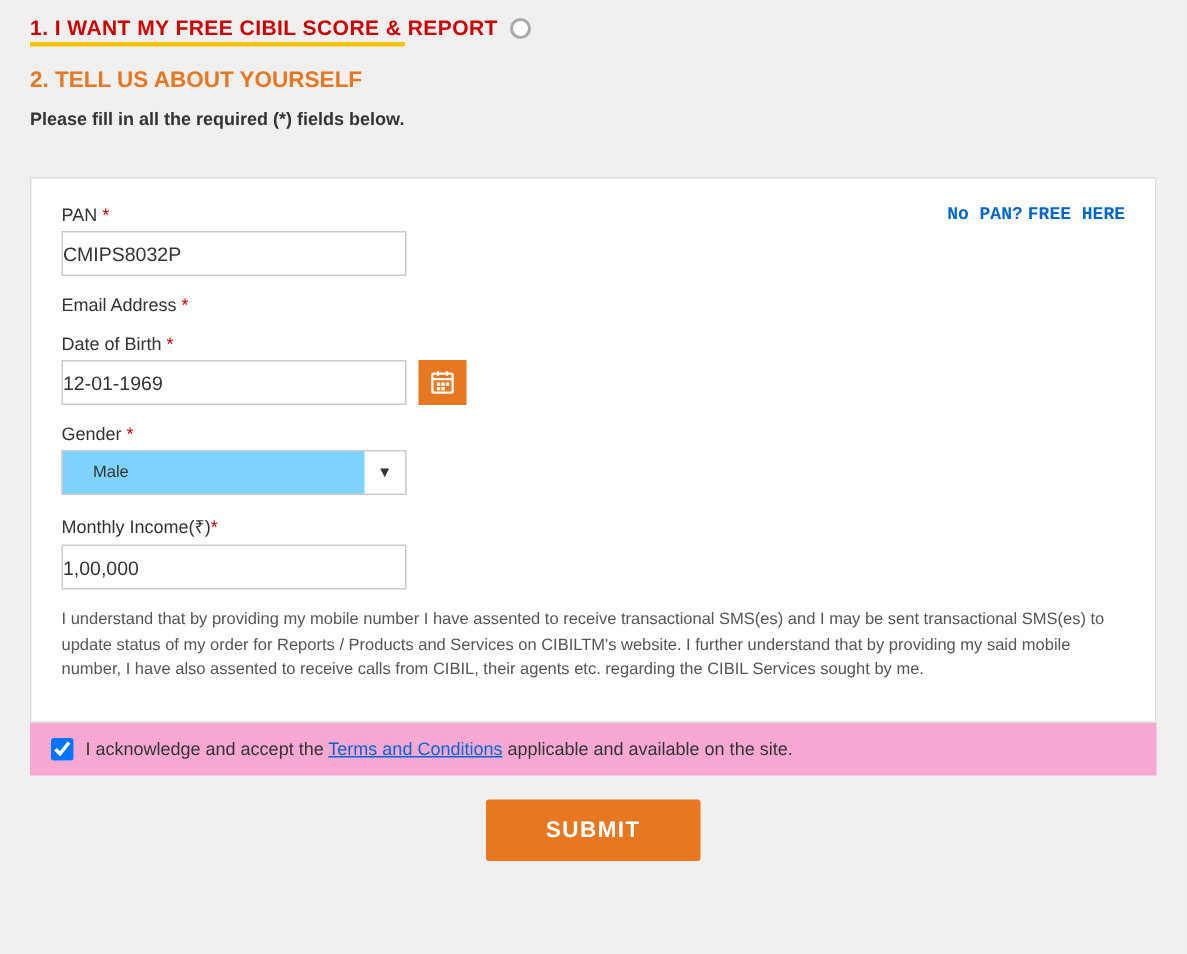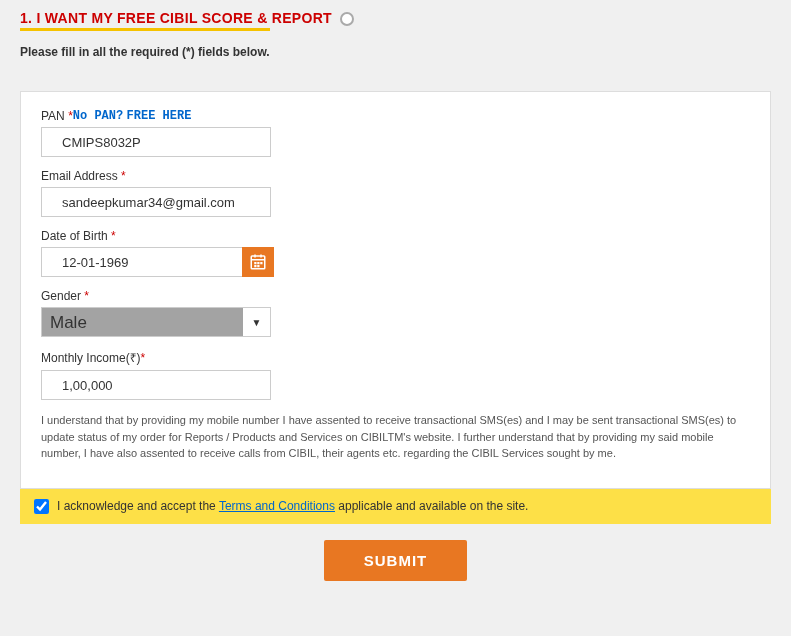--- a/index.html
+++ b/index.html
@@ -62,21 +62,21 @@
       border: 1px solid #ddd;
       padding: 16px 20px 14px 20px;
       width: 100%;
     }
     .field-row {
       margin-bottom: 12px;
     }
     .field-label-row {
       display: flex;
       align-items: center;
-      justify-content: flex-start;
+      justify-content: space-between;
       margin-bottom: 4px;
     }
     .field-label {
       font-size: 12px;
       color: #333;
       font-weight: normal;
     }
     .field-label .required-star {
       color: #cc0000;
     }
@@ -88,28 +88,28 @@
       color: #0066cc;
       text-decoration: none;
       font-weight: bold;
       cursor: pointer;
       font-family: Liberation Mono, monospace;
     }
     .field-input {
       width: 230px;
       height: 30px;
       border: 1px solid #ccc;
-      padding: 4px 20px;
+      padding: 4px 0;
       font-size: 13px;
       color: #333;
       outline: none;
     }
     .date-wrapper {
       position: relative;
-      width: 233px;
+      width: 270px;
     }
     .date-wrapper .field-input {
       width: 230px;
       padding-right: 36px;
     }
     .calendar-icon {
       position: absolute;
       right: 0;
       top: 0;
       width: 32px;
@@ -126,26 +126,26 @@
       fill: white;
     }
     .select-wrapper {
       position: relative;
       width: 230px;
     }
     .select-wrapper select {
       width: 230px;
       height: 30px;
       border: 1px solid #ccc;
-      padding: 4px 8px;
-      font-size: 17px;
+      padding: 4px 20px;
+      font-size: 11px;
       color: #333;
       appearance: none;
       -webkit-appearance: none;
-      background: #a3a3a3;
+      background: #7dd3fc;
       cursor: pointer;
       outline: none;
       padding-right: 28px;
     }
     .select-arrow {
       position: absolute;
       right: 0;
       top: 0;
       width: 28px;
       height: 30px;
@@ -167,21 +167,21 @@
       color: #555;
       line-height: 1.5;
       margin: 12px 0 12px 0;
       max-width: 760px;
     }
     .checkbox-row {
       display: flex;
       align-items: center;
       gap: 8px;
       margin-bottom: 16px;
-      background: #fde047;
+      background: #f9a8d4;
       padding: 10px 14px;
     }
     .checkbox-row input[type="checkbox"] {
       width: 15px;
       height: 15px;
       cursor: pointer;
     }
     .checkbox-label {
       font-size: 12px;
       color: #333;
@@ -211,20 +211,23 @@
 <body>
 
 <div class="page-container">
 
   <div class="section-header-1">
     <span class="title">1. I WANT MY FREE CIBIL SCORE &amp; REPORT</span>
     <span class="radio-circle"></span>
   </div>
   <div class="divider-yellow"></div>
 
+  <div class="section-header-2">
+    <div class="title">2. TELL US ABOUT YOURSELF</div>
+  </div>
   <div class="required-note">Please fill in all the required (*) fields below.</div>
 
   <div class="form-container">
 
     <div class="field-row">
       <div class="field-label-row">
         <span class="field-label">
           PAN <span class="required-star">*</span>
         </span>
         <span class="no-pan-link">
@@ -233,21 +236,20 @@
       </div>
       <input class="field-input" type="text" value="CMIPS8032P" style="">
     </div>
 
     <div class="field-row">
       <div class="field-label-row">
         <span class="field-label">
           Email Address <span class="required-star">*</span>
         </span>
       </div>
-      <input class="field-input" type="email" value="sandeepkumar34@gmail.com" style="">
     </div>
 
     <div class="field-row">
       <div class="field-label-row">
         <span class="field-label">
           Date of Birth <span class="required-star">*</span>
         </span>
       </div>
       <div class="date-wrapper">
         <input class="field-input" type="text" value="12-01-1969" style="">

